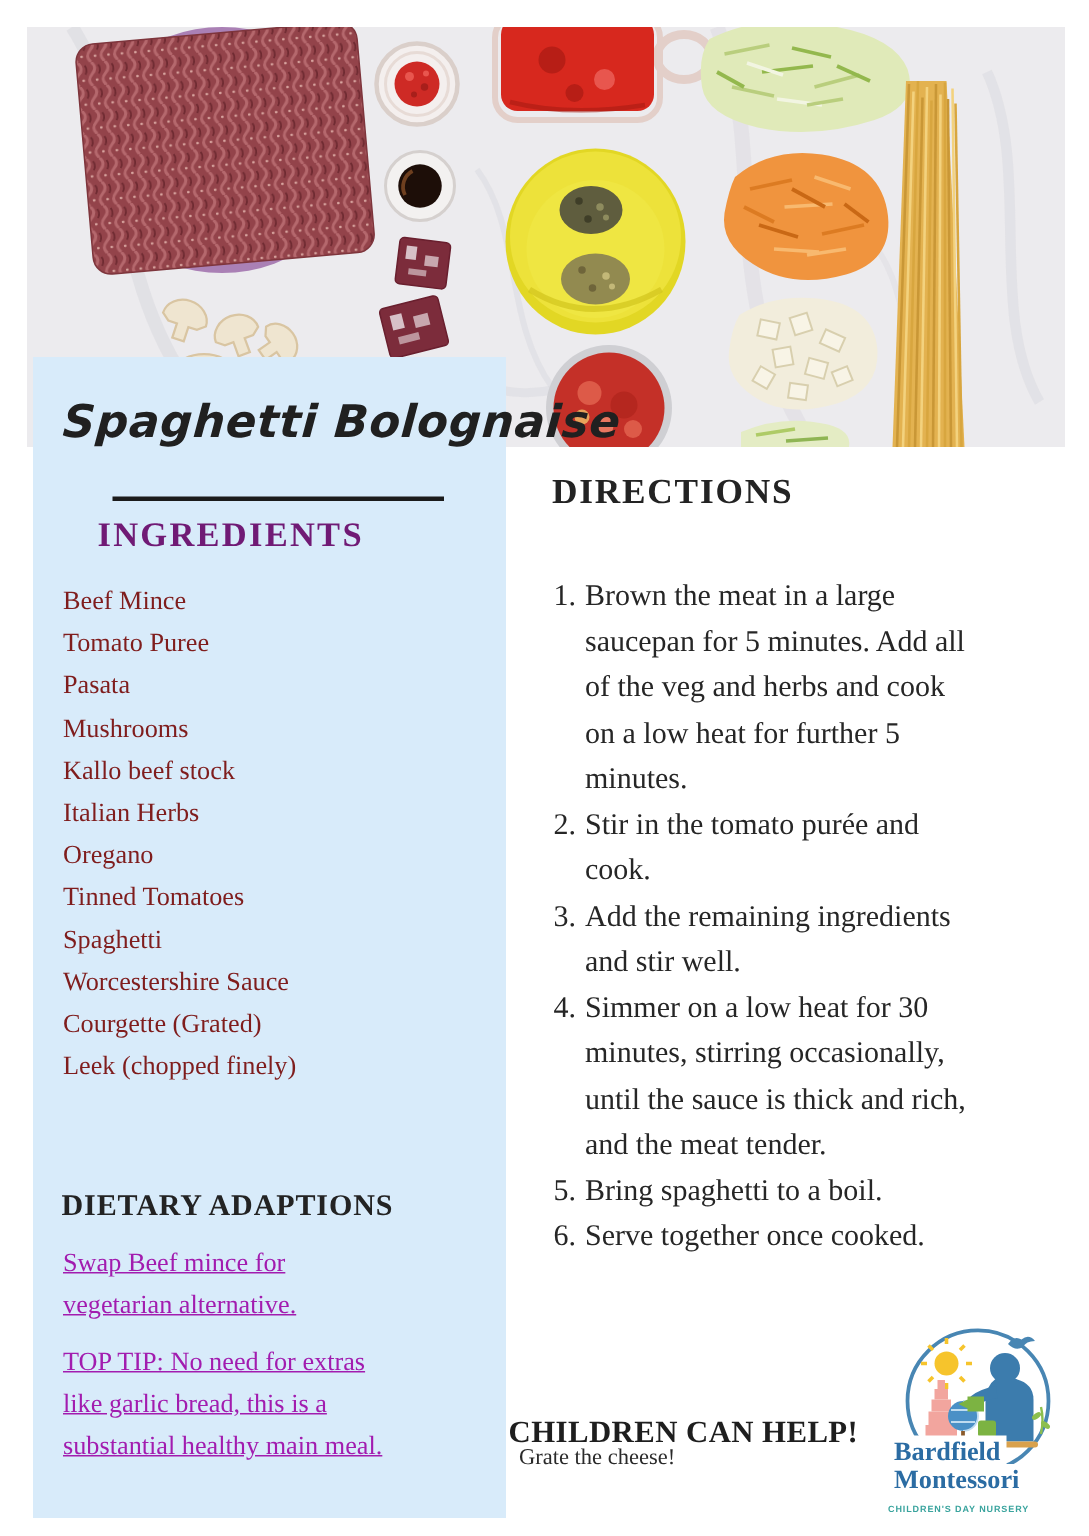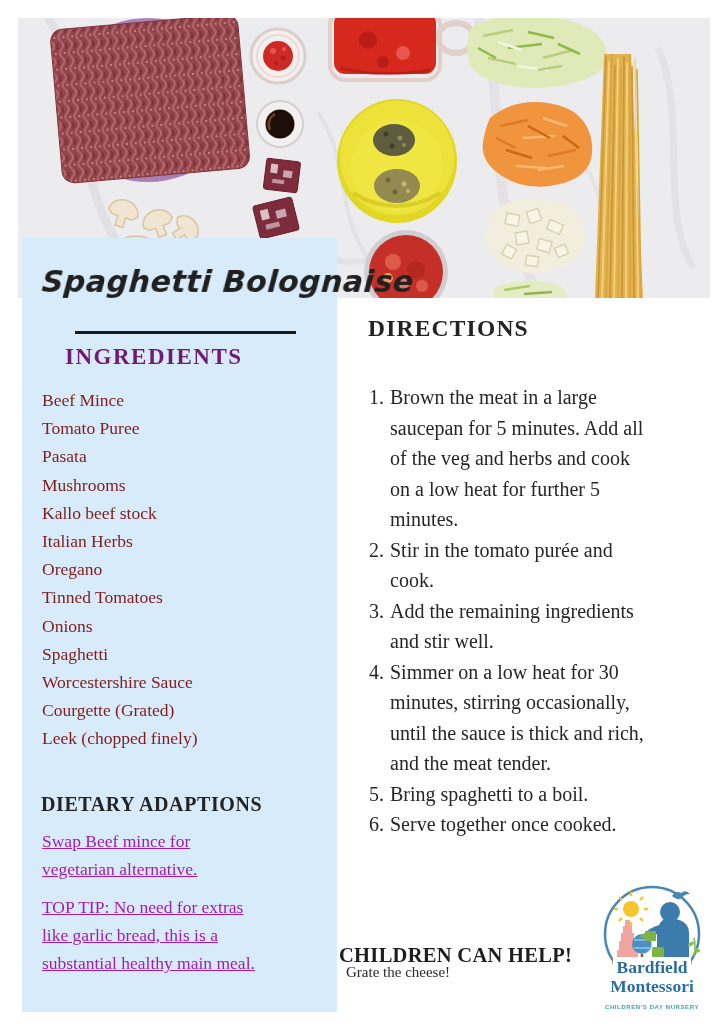--- a/index.html
+++ b/index.html
@@ -54,21 +54,21 @@
   }
   .directions-list li { padding-left:1px; }
   .children-heading {
     position:absolute; left:339px; top:944px;
     font-size:20.5px; letter-spacing:0.3px; color:#1e1e1e;text-align:right;
   }
   .children-tip {
     position:absolute; left:346px; top:964px;
     font-size:15px; color:#2a2a2a;
   }
-  .logo { position:absolute; left:592px; top:884px; width:120px; text-align:center; }
+  .logo { position:absolute; left:592px; top:884px; width:120px; text-align:left; }
   .logo-badge { display:block; margin:0 auto; }
   .logo-text { margin-top:-30px; position:relative; line-height:19px; }
   .logo-text .brand {
     display:block; font-family:"Liberation Serif", serif; font-weight:700;
     font-size:17.5px; color:#2B6CA3;
   }
   .logo-text .brand span { background:#ffffff; padding:0 4px; }
   .logo-tagline {
     display:block; margin-top:2px;
     font-family:"Liberation Sans", sans-serif; font-size:6px; font-weight:700;
@@ -262,21 +262,20 @@
     <h2 class="ingredients-heading">INGREDIENTS</h2>
     <ul class="ingredients-list">
         <li>Beef Mince</li>
         <li>Tomato Puree</li>
         <li>Pasata</li>
         <li>Mushrooms</li>
         <li>Kallo beef stock</li>
         <li>Italian Herbs</li>
         <li>Oregano</li>
         <li>Tinned Tomatoes</li>
-        <li>Onions</li>
         <li>Spaghetti</li>
         <li>Worcestershire Sauce</li>
         <li>Courgette (Grated)</li>
         <li>Leek (chopped finely)</li>
       </ul>
     <h2 class="dietary-heading">DIETARY ADAPTIONS</h2>
     <div class="dietary-block">
         <p>Swap Beef mince for vegetarian alternative.</p>
         <p>TOP TIP: No need for extras like garlic bread, this is a substantial healthy main meal.</p>
       </div>

